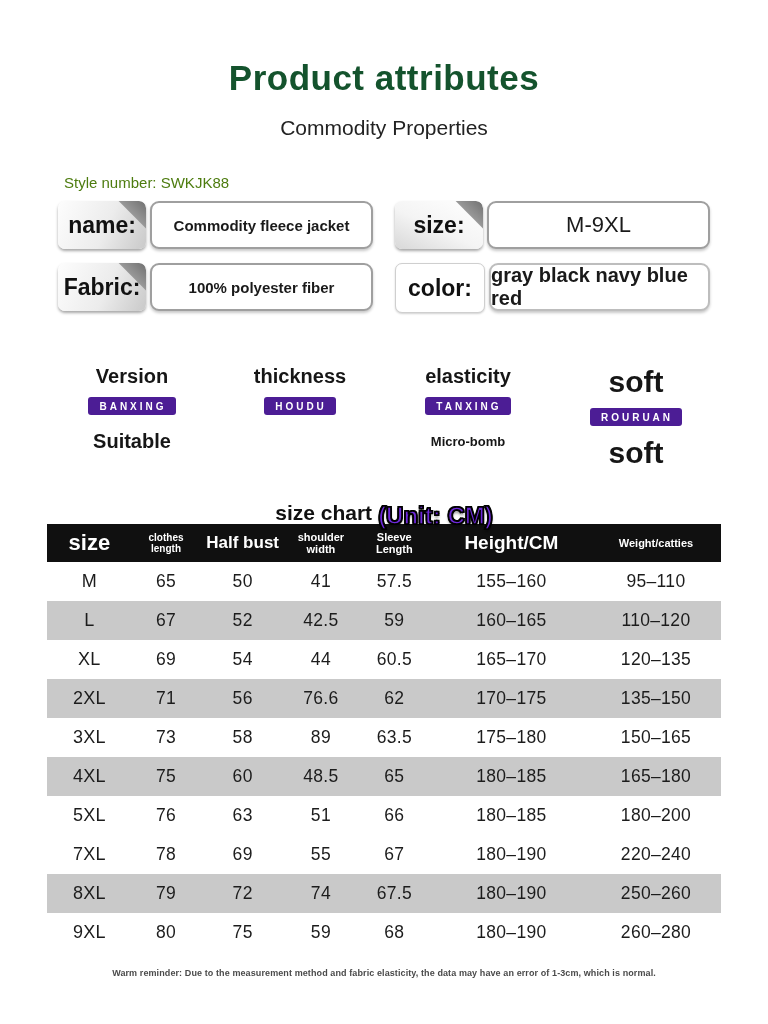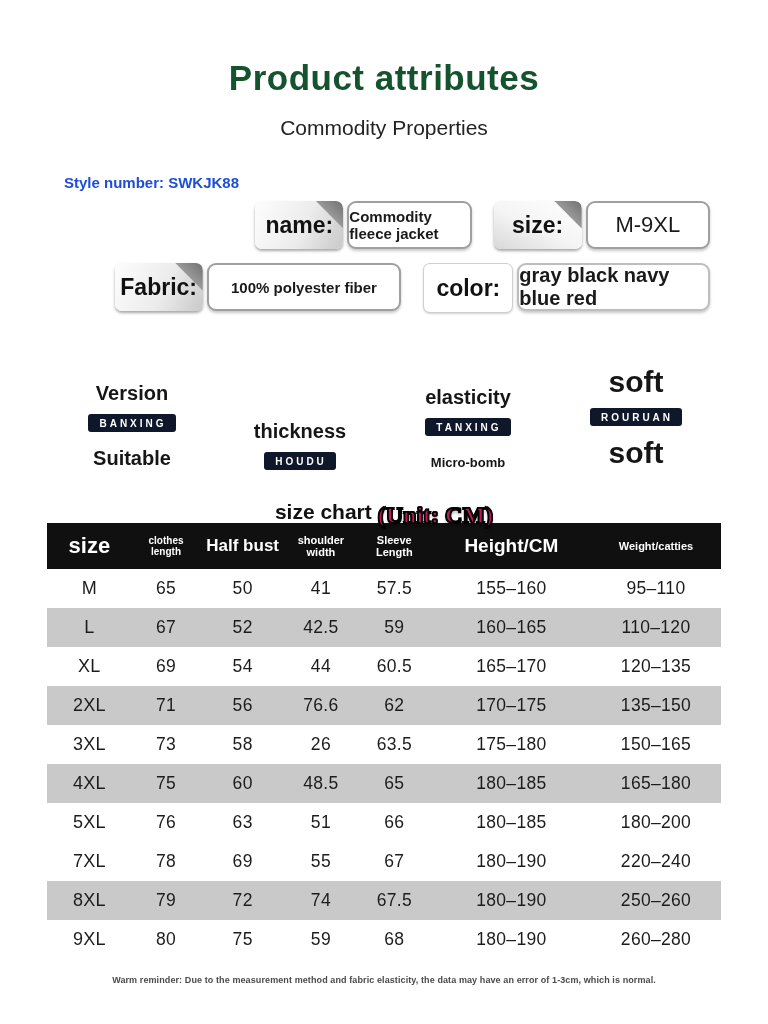--- a/index.html
+++ b/index.html
@@ -4,24 +4,24 @@
 <style>
   html,body{margin:0;padding:0;}
   body{
     width:768px;height:1024px;overflow:hidden;background:#ffffff;
     font-family:"Liberation Sans","DejaVu Sans",sans-serif;color:#1a1a1a;
     -webkit-font-smoothing:antialiased;
   }
   
   .page-title{padding-top:58px;text-align:center;font-size:35px;font-weight:700;letter-spacing:.5px;color:#14532d;}
   .page-subtitle{margin-top:18px;text-align:center;font-size:21px;font-weight:400;color:#222;}
-  .style-number{margin:34px 0 0 64px;font-size:15px;font-weight:700;color:#1d4ed8;}
-
-  
-  .fields{margin:10px 58px 0 58px;display:flex;flex-direction:column;gap:14px;align-items:flex-end;}
+  .style-number{margin:34px 0 0 64px;font-size:15px;font-weight:400;color:#4d7c0f;}
+
+  
+  .fields{margin:10px 58px 0 58px;display:flex;flex-direction:column;gap:14px;}
   .field-row{display:flex;gap:22px;}
   .field-group{display:flex;flex:1;gap:4px;}
   .label-box{
     position:relative;width:88px;height:48px;flex:0 0 auto;
     display:flex;align-items:center;justify-content:center;
     font-size:23px;font-weight:700;color:#111;
     border-radius:7px;background:linear-gradient(115deg,#fdfdfd 0%,#ececec 55%,#c9c9c9 100%);
     box-shadow:0 2px 3px rgba(0,0,0,.35);overflow:hidden;
   }
   .label-box.light{background:linear-gradient(205deg,#ffffff 0%,#f4f4f4 55%,#d8d8d8 100%);}
@@ -35,47 +35,47 @@
   .value-box{
     flex:1;height:48px;background:#fff;border:2px solid #9f9f9f;border-radius:9px;
     display:flex;align-items:center;justify-content:center;
     box-shadow:0 2px 3px rgba(0,0,0,.22);box-sizing:border-box;
   }
   .value-name,.value-fabric{font-size:15px;font-weight:700;}
   .value-size{font-size:22px;font-weight:500;}
   .value-color{font-size:20px;font-weight:700;border-color:#bdbdbd;}
 
   
-  .attrs{display:flex;margin:52px 48px 8px 48px;align-items:flex-end;}
+  .attrs{display:flex;margin:52px 48px 8px 48px;}
   .attr-col{flex:1;text-align:center;}
   .attr-title{font-size:20px;font-weight:700;color:#161616;}
   .attr-col.big .attr-title{font-size:30px;}
   .attr-badge{
     display:inline-block;margin-top:9px;padding:4px 9px 3px 11px;border-radius:3px;
-    background:#0f172a;color:#fff;font-size:10px;font-weight:700;letter-spacing:3px;
+    background:#4c1d95;color:#fff;font-size:10px;font-weight:700;letter-spacing:3px;
   }
   .attr-value{margin-top:15px;font-size:20px;font-weight:700;color:#161616;}
   .attr-col.small-val .attr-value{font-size:13px;margin-top:19px;}
   .attr-col.big .attr-value{font-size:30px;margin-top:10px;}
 
   
   .chart-heading{margin-top:28px;text-align:center;font-weight:700;position:relative;z-index:2;}
   .chart-heading .main{font-size:21px;color:#111;}
   .chart-heading .unit{
-    font-size:24px;font-weight:800;margin-left:6px;color:#be185d;
+    font-size:24px;font-weight:800;margin-left:6px;color:#6d28d9;
     -webkit-text-stroke:1.5px #000;
     text-shadow:-1px -1px 0 #000,1px -1px 0 #000,-1px 1px 0 #000,1px 1px 0 #000,0 3px 3px rgba(0,0,0,.45);
-    position:relative;top:4px;font-family:Liberation Serif, serif;
+    position:relative;top:4px;
   }
   table.size-table{
     width:674px;margin:-2px auto 0 auto;border-collapse:collapse;table-layout:fixed;
     position:relative;z-index:1;
   }
   .size-table thead th{
-    background:#101010;color:#fff;font-weight:700;height:46px;
+    background:#101010;color:#fff;font-weight:700;height:38px;
     vertical-align:middle;padding:0 2px;line-height:1.1;
   }
   .size-table th.c0{font-size:22px;width:12.5%;}
   .size-table th.c1{font-size:10px;width:10%;}
   .size-table th.c2{font-size:17px;width:12.5%;}
   .size-table th.c3{font-size:11px;width:10.5%;}
   .size-table th.c4{font-size:11px;width:11%;}
   .size-table th.c5{font-size:19px;width:24%;}
   .size-table th.c6{font-size:11px;width:19.5%;}
   .size-table td{
@@ -191,21 +191,21 @@
         <td class="c2">56</td>
         <td class="c3">76.6</td>
         <td class="c4">62</td>
         <td class="c5">170–175</td>
         <td class="c6">135–150</td>
       </tr>
       <tr>
         <td class="c0">3XL</td>
         <td class="c1">73</td>
         <td class="c2">58</td>
-        <td class="c3">26</td>
+        <td class="c3">89</td>
         <td class="c4">63.5</td>
         <td class="c5">175–180</td>
         <td class="c6">150–165</td>
       </tr>
       <tr class="alt">
         <td class="c0">4XL</td>
         <td class="c1">75</td>
         <td class="c2">60</td>
         <td class="c3">48.5</td>
         <td class="c4">65</td>

